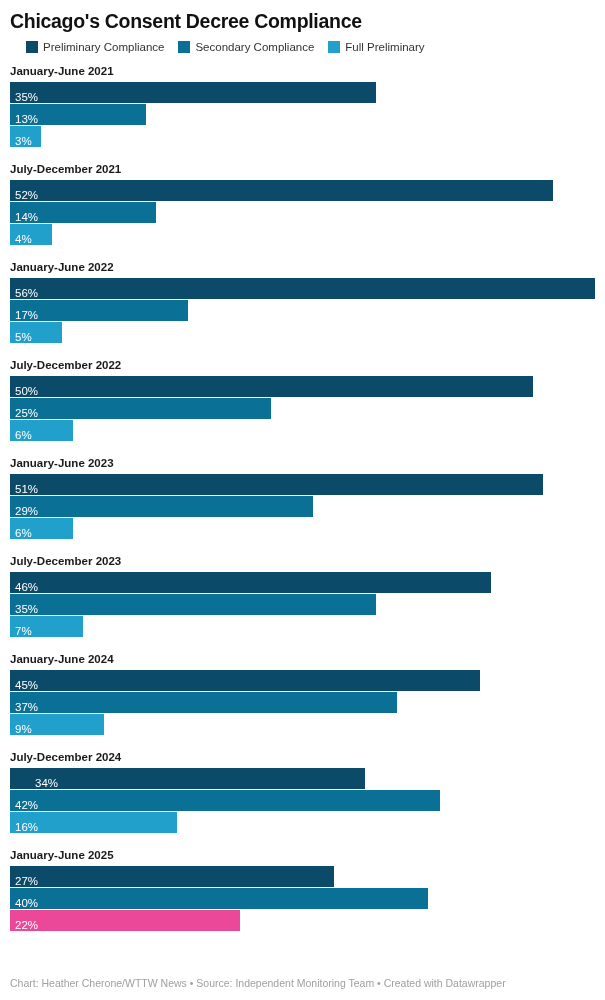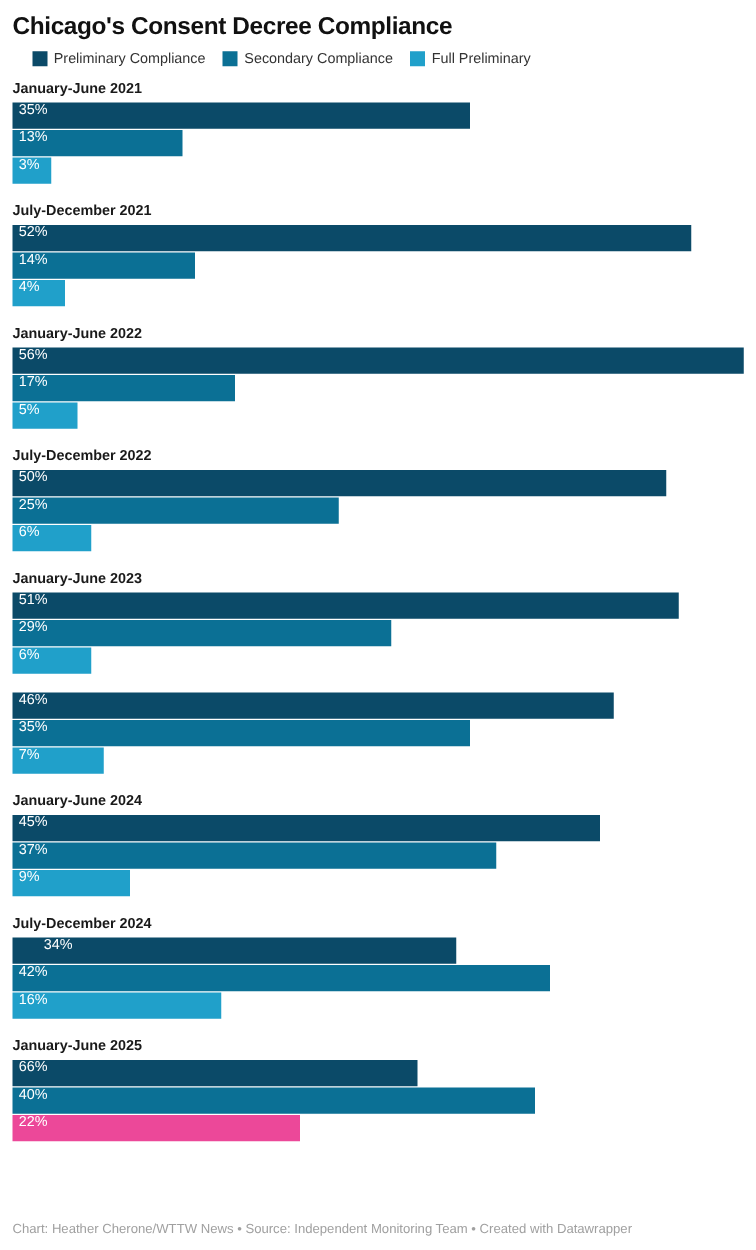--- a/index.html
+++ b/index.html
@@ -73,21 +73,21 @@
     position: relative;
   }
   .bar-row {
     height: 21px;
     margin-bottom: 1px;
     position: relative;
   }
   .bar {
     height: 21px;
     display: flex;
-    align-items: flex-start;
+    align-items: flex-end;
     box-sizing: border-box;
     min-width: 26px;
   }
   .bar-value {
     color: #ffffff;
     font-size: 11.5px;
     line-height: 12px;
     padding-left: 5px;
     white-space: nowrap;
   }
@@ -218,20 +218,21 @@
             </div>
           </div>
           <div class="bar-row">
             <div class="bar" style="width: 63px; background: rgb(32, 160, 202);">
               <span class="bar-value">6%</span>
             </div>
           </div>
         </div>
       </div>
       <div class="group">
+        <div class="group-label">July-December 2023</div>
         <div class="bars">
           <div class="bar-row">
             <div class="bar" style="width: 481px; background: rgb(11, 74, 104);">
               <span class="bar-value">46%</span>
             </div>
           </div>
           <div class="bar-row">
             <div class="bar" style="width: 366px; background: rgb(11, 112, 149);">
               <span class="bar-value">35%</span>
             </div>
@@ -281,21 +282,21 @@
               <span class="bar-value">16%</span>
             </div>
           </div>
         </div>
       </div>
       <div class="group">
         <div class="group-label">January-June 2025</div>
         <div class="bars">
           <div class="bar-row">
             <div class="bar" style="width: 324px; background: rgb(11, 74, 104);">
-              <span class="bar-value">66%</span>
+              <span class="bar-value">27%</span>
             </div>
           </div>
           <div class="bar-row">
             <div class="bar" style="width: 418px; background: rgb(11, 112, 149);">
               <span class="bar-value">40%</span>
             </div>
           </div>
           <div class="bar-row">
             <div class="bar" style="width: 230px; background: #ec4899;">
               <span class="bar-value">22%</span>

